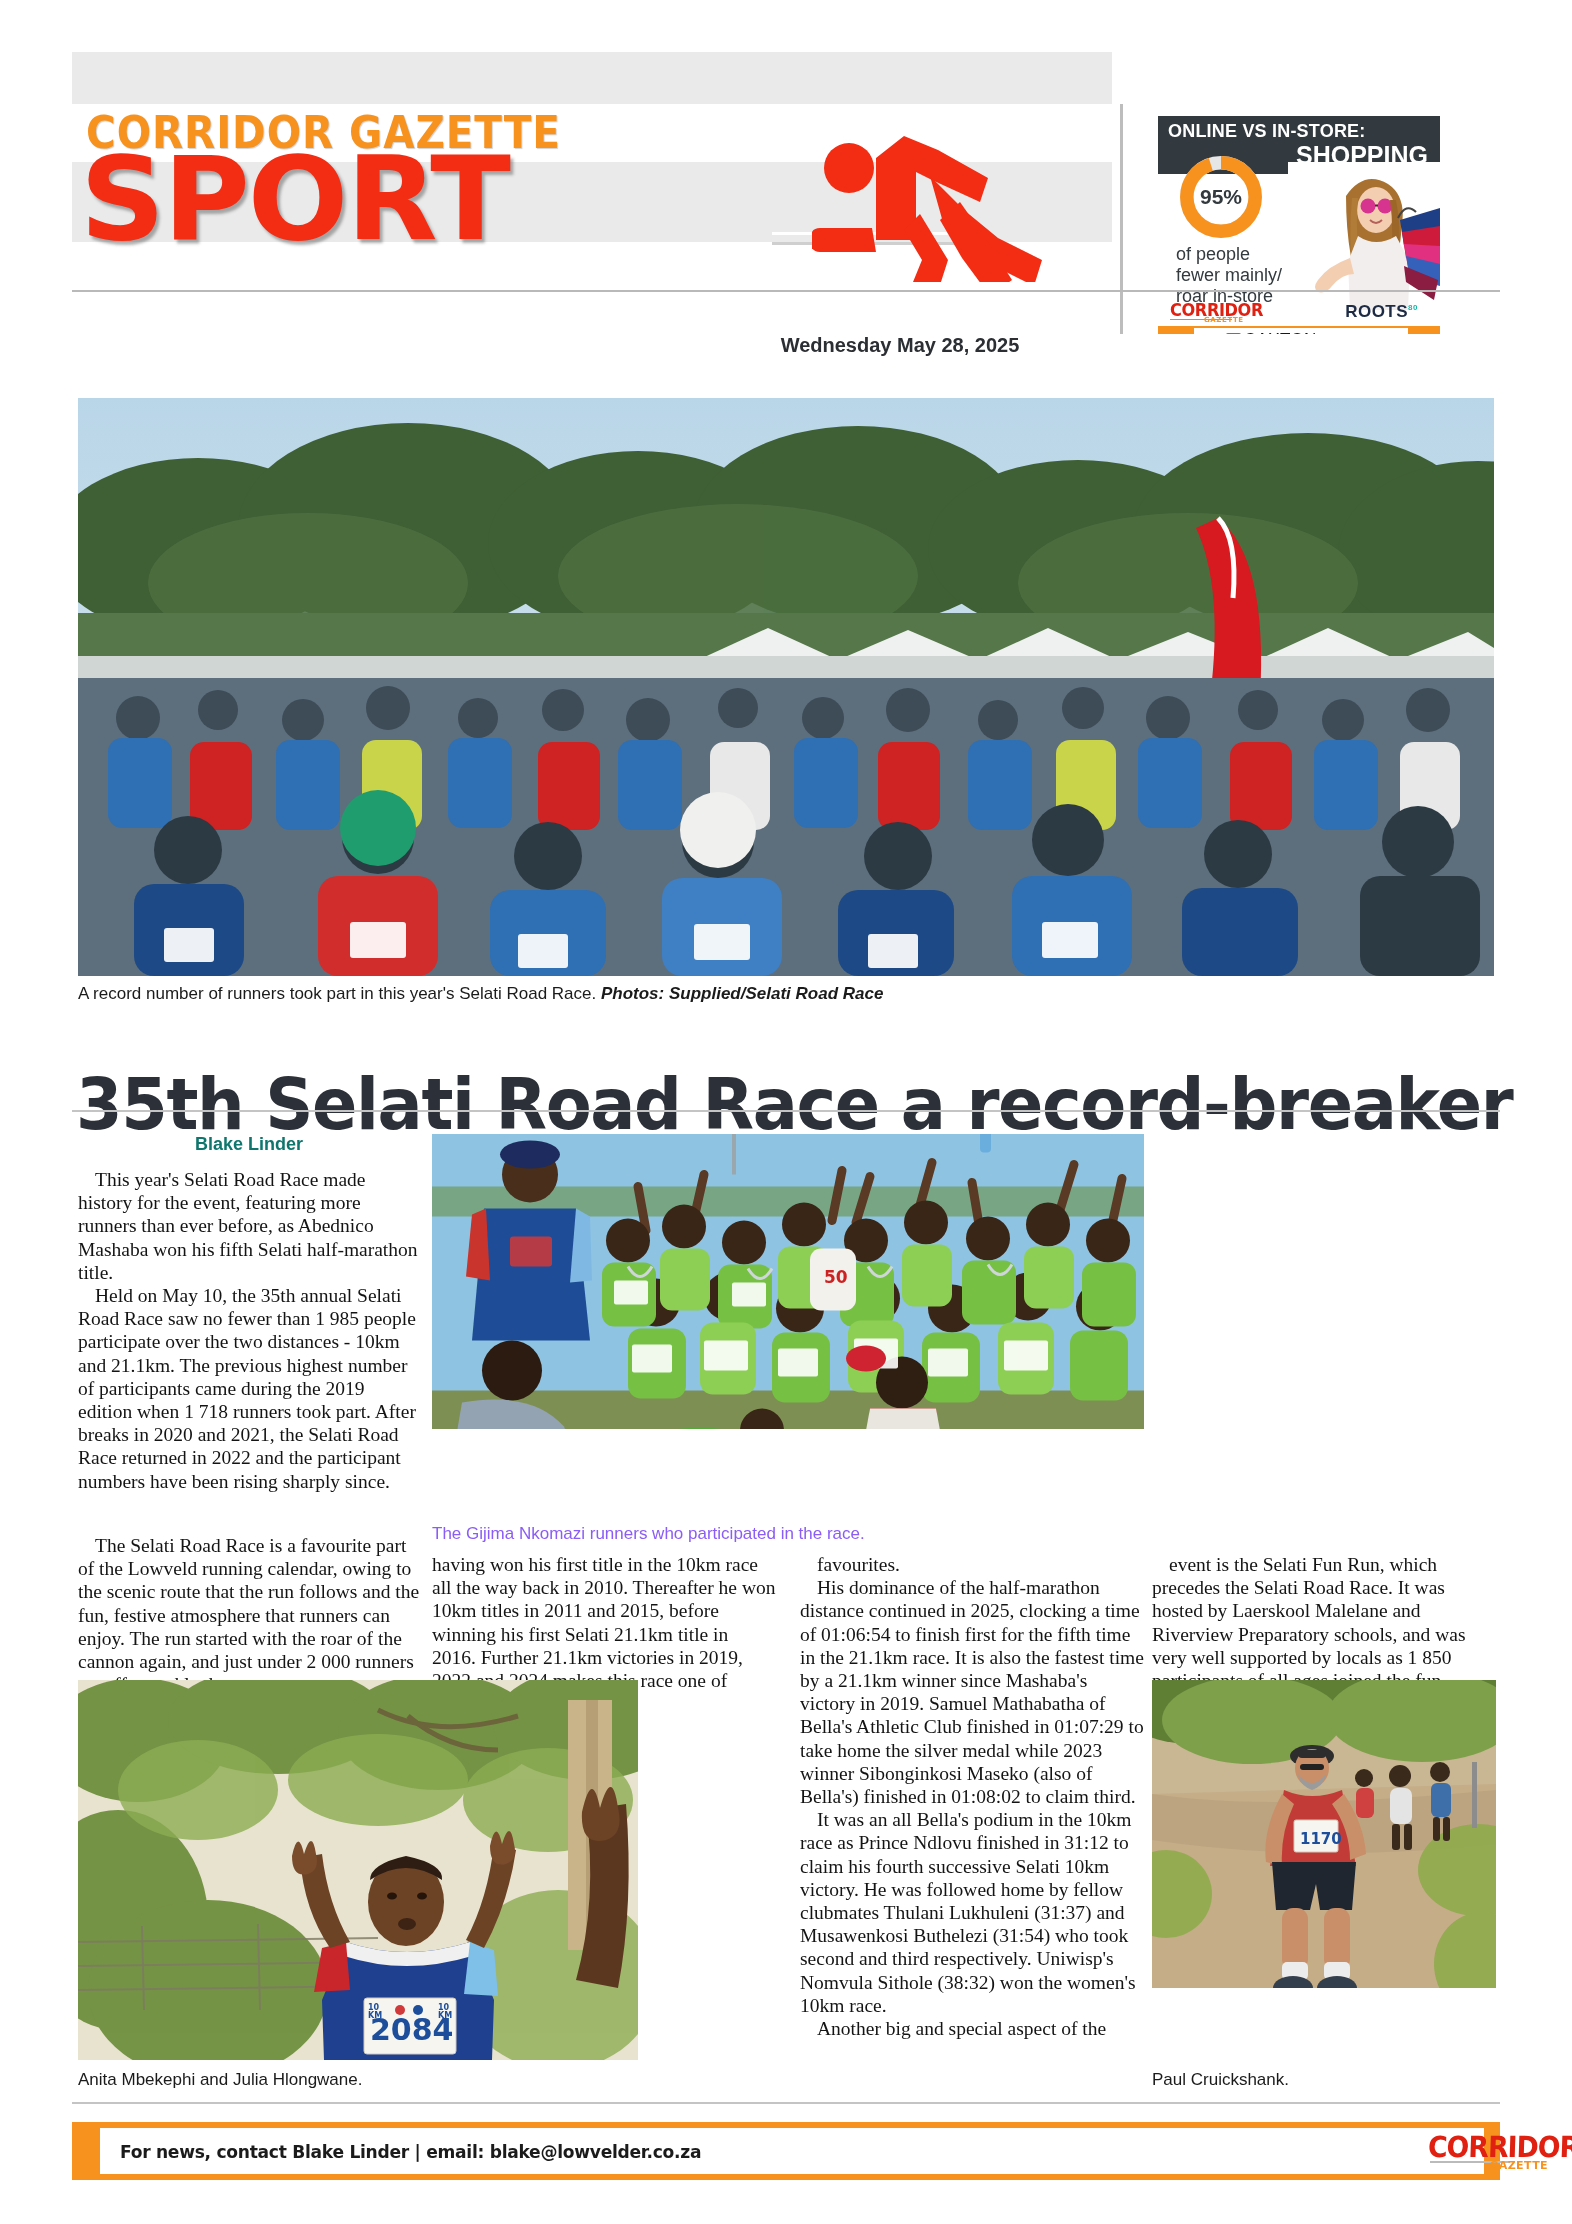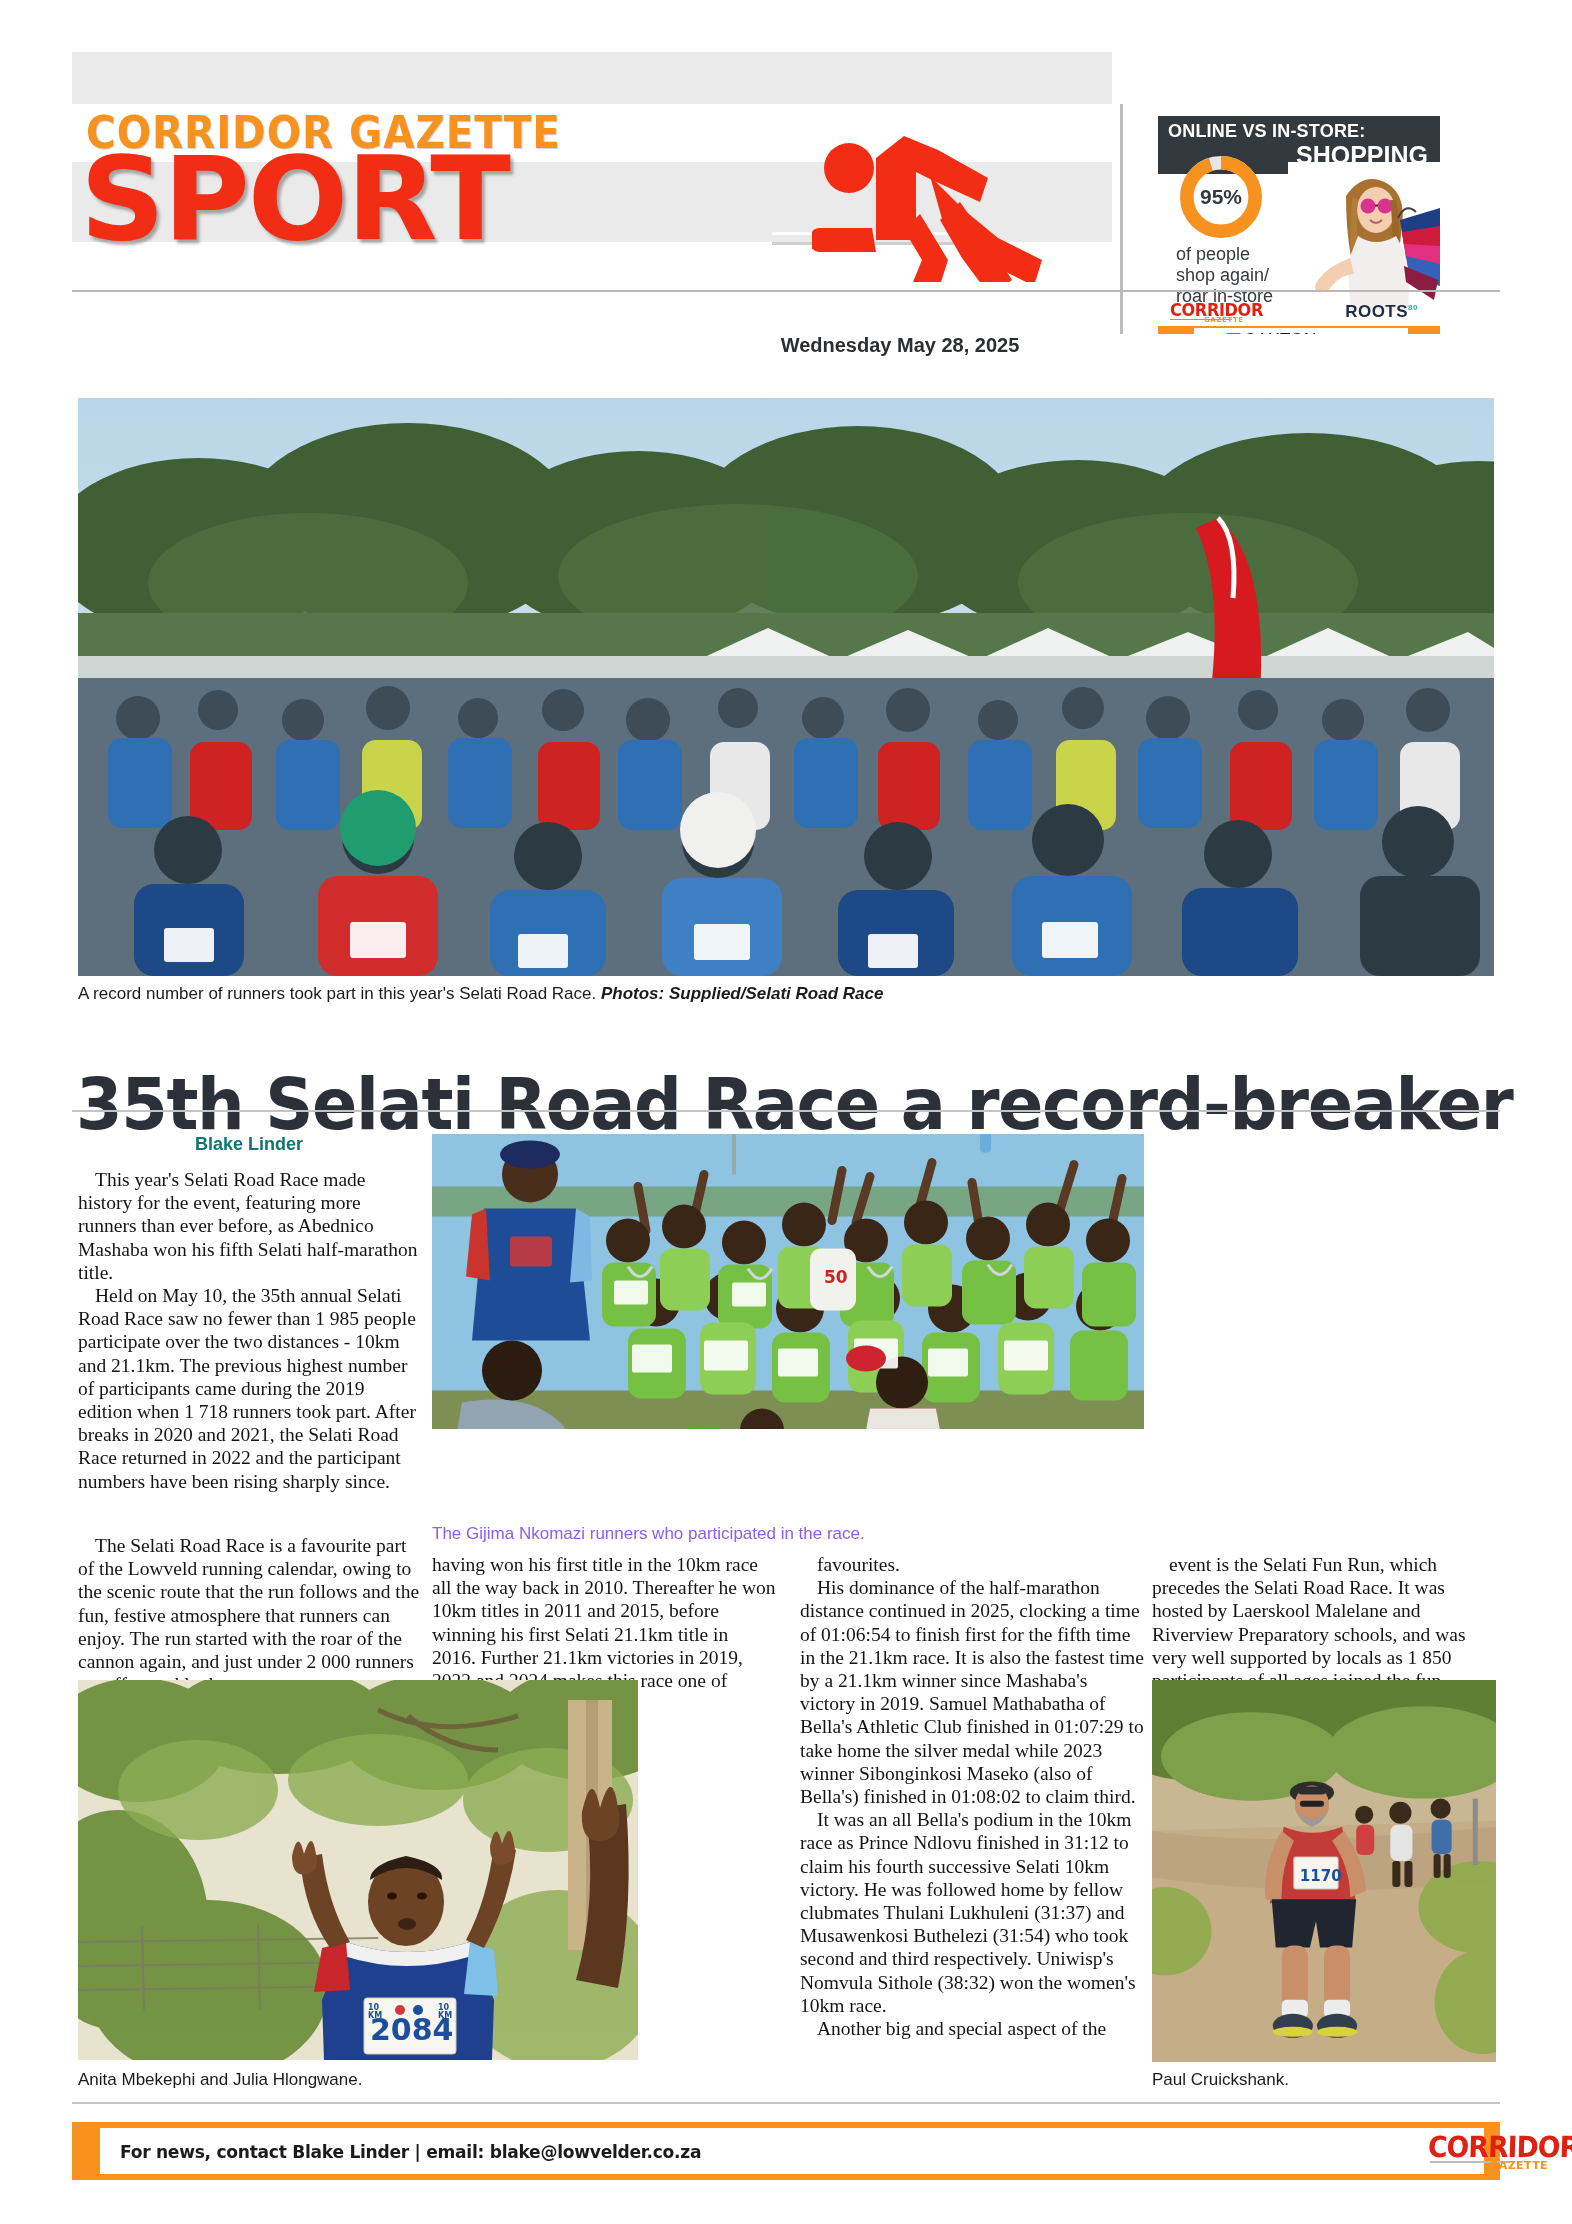--- a/index.html
+++ b/index.html
@@ -212,21 +212,21 @@
   }
   .ph-anita {
     position:absolute; left:78px; top:1680px; width:560px; height:380px;
     overflow:hidden; background:#93a96b;
   }
   .cap-anita {
     position:absolute; left:78px; top:2070px; width:560px;
     font-family:"Liberation Sans", sans-serif; font-size:17px; color:#1b1b1b;
   }
   .ph-paul {
-    position:absolute; left:1152px; top:1680px; width:344px; height:382px;
+    position:absolute; left:1152px; top:1680px; width:344px; height:308px;
     overflow:hidden; background:#1d4ed8;
   }
   .cap-paul {
     position:absolute; left:1152px; top:2070px; width:344px;
     font-family:"Liberation Sans", sans-serif; font-size:17px; color:#1b1b1b;
   }
 
   
   .hr-foot {
     position:absolute; left:72px; top:2102px; width:1428px; height:2px; background:#c4c4c4;
@@ -299,21 +299,21 @@
     </div>
 
     <svg class="donut-wrap" viewBox="0 0 100 100">
       <circle cx="50" cy="50" r="38" fill="none" stroke="#e6e6e6" stroke-width="15"></circle>
       <circle id="donutArc" cx="50" cy="50" r="38" fill="none" stroke="#f7921e" stroke-width="15" stroke-dasharray="226.82298958918304 238.76104167282426" transform="rotate(-90 50 50)"></circle>
     </svg>
     <div class="donut-label">95%</div>
 
     <div class="ad-sub" id="adSub">
         <div>of people</div>
-        <div>shop again/</div>
+        <div>fewer mainly/</div>
         <div>roar in-store</div>
       </div>
 
     <div class="ad-photo">
       <svg viewBox="0 0 152 148" preserveAspectRatio="xMidYMid slice">
         <rect width="152" height="148" fill="#ffffff"></rect>
 
         <path d="M58 34 Q76 8 100 22 Q118 34 114 62 Q112 92 104 120 L70 124 Q58 86 58 34 Z" fill="#a8712f"></path>
 
         <ellipse cx="88" cy="48" rx="19" ry="23" fill="#f4ceb0"></ellipse>

